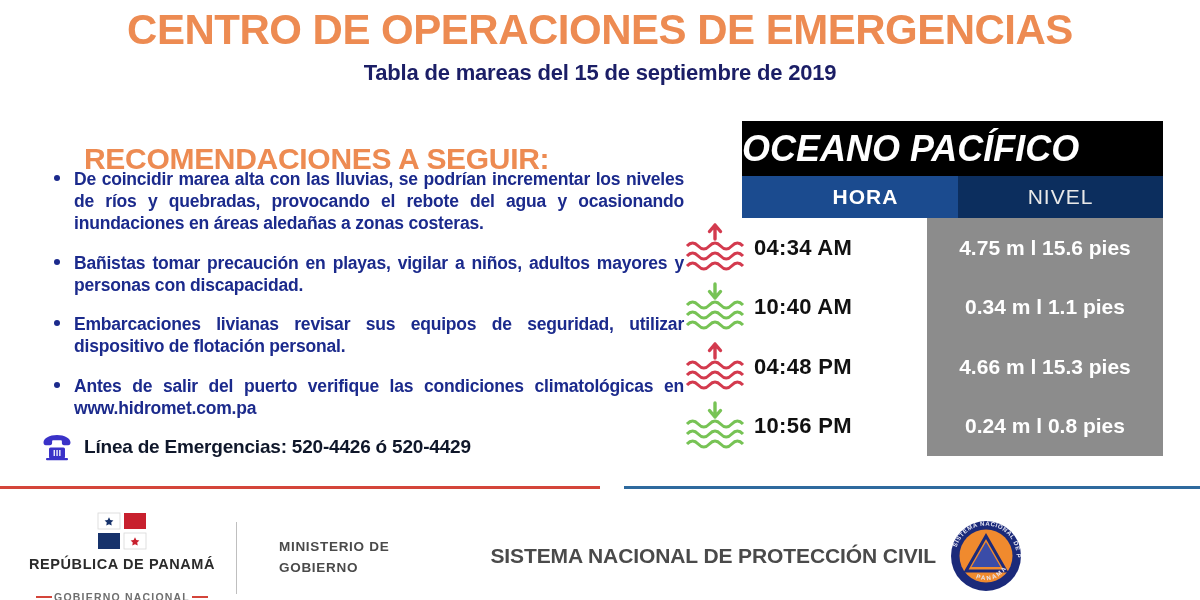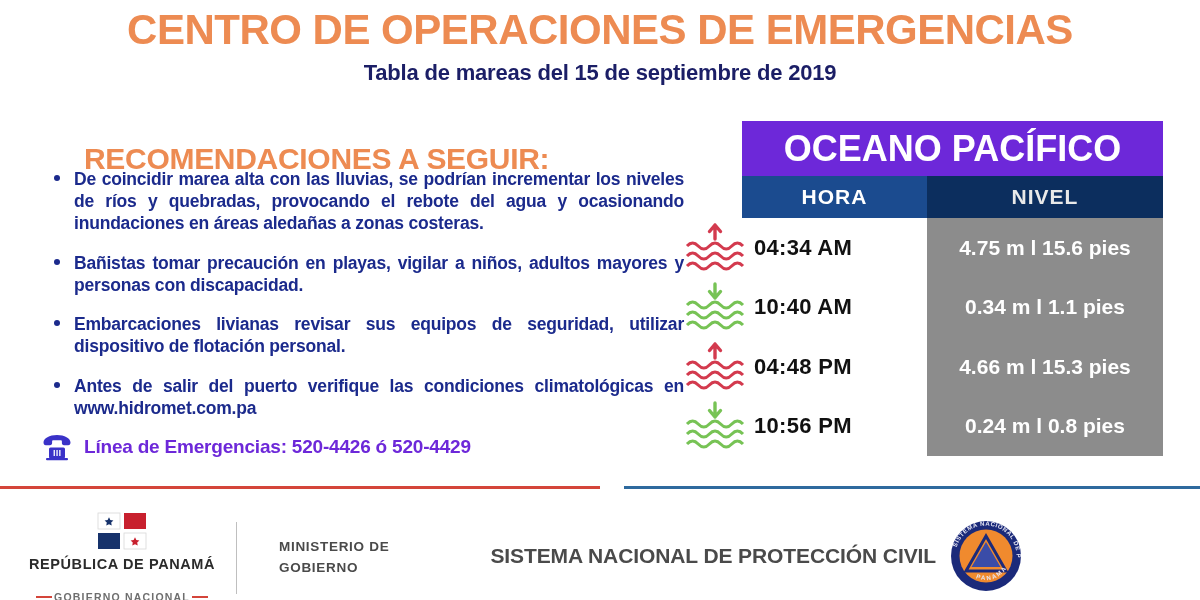--- a/index.html
+++ b/index.html
@@ -58,53 +58,53 @@
     background:#1B2A8C;
   }
   .emg{
     position:absolute;left:40px;top:432px;
     display:flex;align-items:center;gap:10px;
   }
   .phone-ic{
     width:34px;height:30px;display:block;
   }
   .emg-text{
-    color:#6d28d9;
+    color:#0f172a;
     font-size:19px;font-weight:600;
     letter-spacing:-0.2px;
   }
 
   
   .tide{
     position:absolute;left:742px;top:121px;
     width:421px;
   }
   .tide-band{
-    background:#6d28d9;
+    background:#000000;
     height:55px;
-    display:flex;align-items:center;justify-content:center;
+    display:flex;align-items:center;justify-content:flex-start;font-style:italic;
   }
   .tide-band span{
     color:#ffffff;
     font-size:36px;font-weight:bold;
     letter-spacing:0px;
   }
   .tide-subhdr{
     display:flex;height:42px;
   }
   .sub-hora{
     width:185px;background:#1B4B8F;
-    display:flex;align-items:center;justify-content:center;
+    display:flex;align-items:center;justify-content:center;padding-left:31px;
   }
   .sub-hora span{color:#fff;font-size:21px;font-weight:bold;letter-spacing:1px;}
   .sub-nivel{
     flex:1;background:#0C2E5E;
     display:flex;align-items:center;justify-content:center;
   }
-  .sub-nivel span{color:#E9E9E9;font-size:21px;font-weight:bold;letter-spacing:1px;}
+  .sub-nivel span{color:#E9E9E9;font-size:21px;font-weight:normal;letter-spacing:1px;}
 
   .tide-rows{position:relative;}
   .nivel-bg{
     position:absolute;left:185px;top:0;right:0;bottom:0;
     background:#8C8C8C;
   }
   .trow{
     position:relative;
     display:flex;align-items:center;
     height:59.5px;

